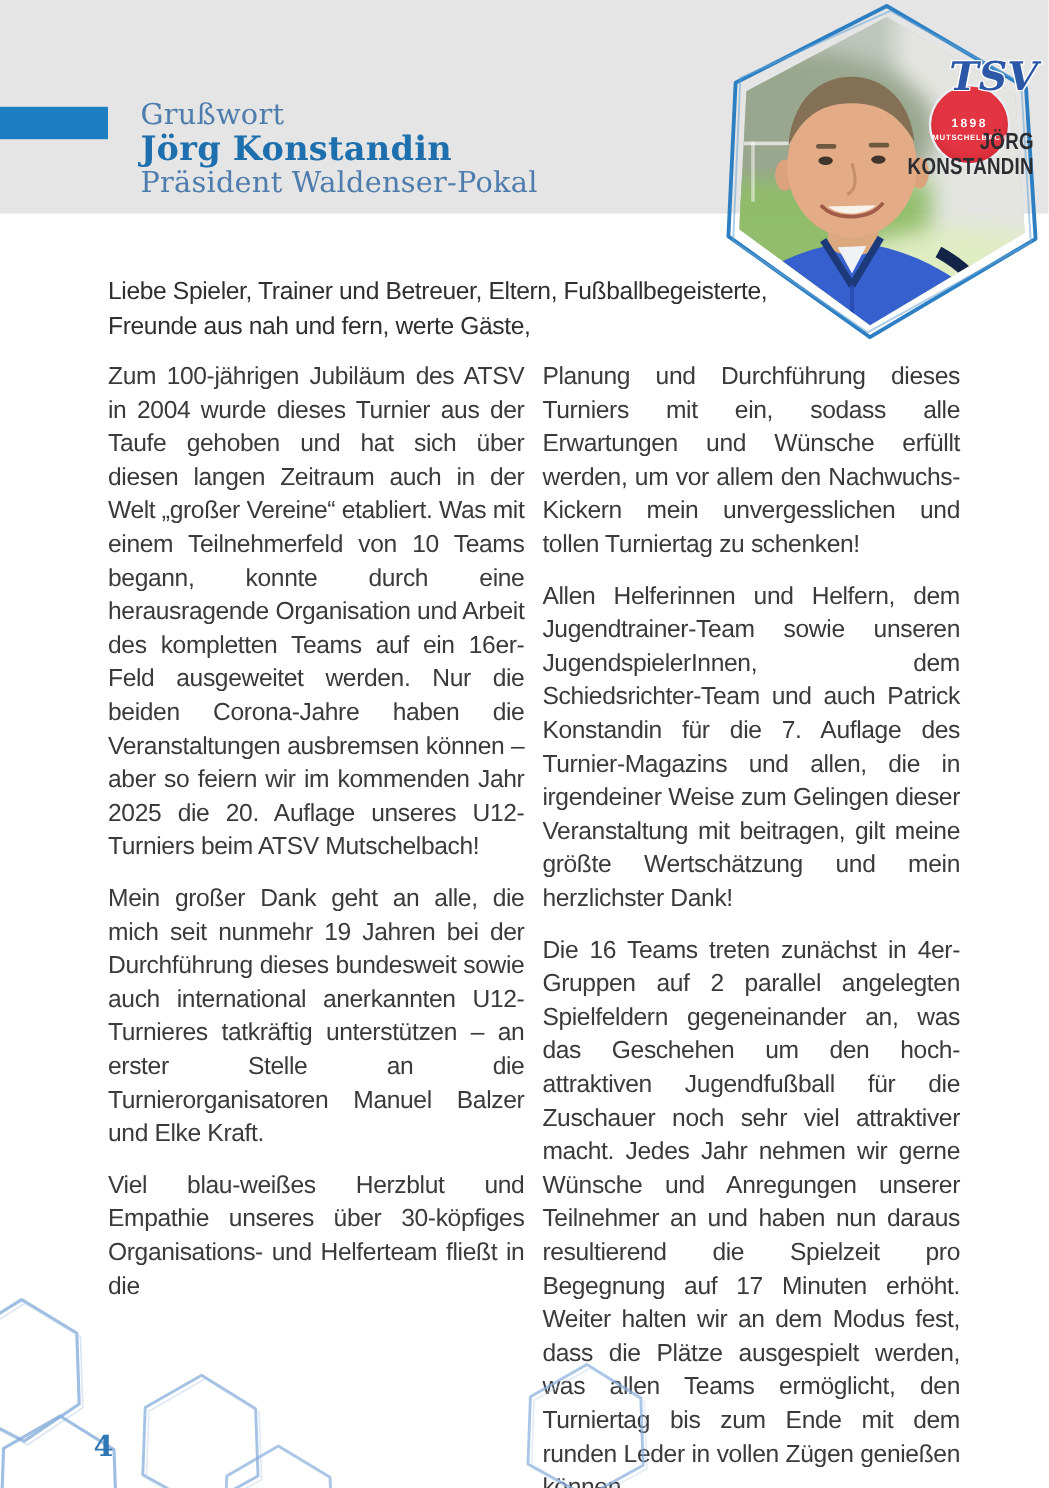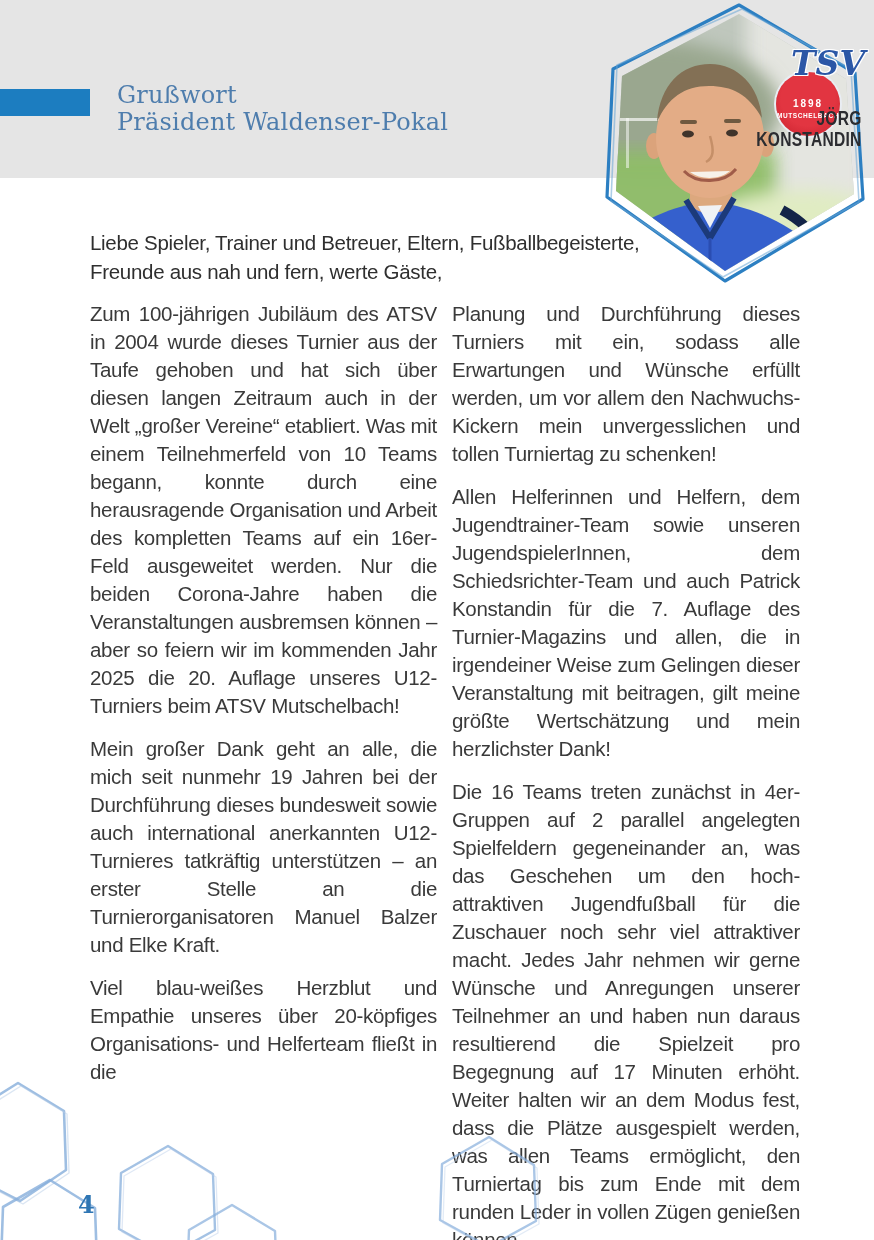--- a/index.html
+++ b/index.html
@@ -45,20 +45,21 @@
 </style>
 </head>
 <body>
 
 <div class="page">
 
   <div class="header-band">
     <div class="accent-bar"></div>
     <div class="header-text">
       <div class="kicker">Grußwort</div>
+      <div class="big-name">Jörg Konstandin</div>
       <div class="role">Präsident Waldenser-Pokal</div>
     </div>
   </div>
 
   <div class="hex-photo">
     <svg width="274" height="286" viewBox="0 0 274 286">
       <defs>
         <clipPath id="hexclip">
           <polygon points="143,14 250,79 258,194 129,271 20,191 26,76"></polygon>
         </clipPath>
@@ -113,21 +114,21 @@
       <div>JÖRG</div>
       <div>KONSTANDIN</div>
     </div>
   </div>
 
   <p class="intro">Liebe Spieler, Trainer und Betreuer, Eltern, Fußballbegeisterte, Freunde aus nah und fern, werte Gäste,</p>
 
   <div class="col col-left">
     <p>Zum 100-jährigen Jubiläum des ATSV in 2004 wurde dieses Turnier aus der Taufe gehoben und hat sich über diesen langen Zeitraum auch in der Welt „großer Vereine“ etabliert. Was mit einem Teilnehmerfeld von 10 Teams begann, konnte durch eine herausragende Organisation und Arbeit des kompletten Teams auf ein 16er-Feld ausgeweitet werden. Nur die beiden Corona-Jahre haben die Veranstaltungen ausbremsen können – aber so feiern wir im kommenden Jahr 2025 die 20. Auflage unseres U12-Turniers beim ATSV Mutschelbach!</p>
     <p>Mein großer Dank geht an alle, die mich seit nunmehr 19 Jahren bei der Durchführung dieses bundesweit sowie auch international anerkannten U12-Turnieres tatkräftig unterstützen – an erster Stelle an die Turnierorganisatoren Manuel Balzer und Elke Kraft.</p>
-    <p>Viel blau-weißes Herzblut und Empathie unseres über 20-köpfiges Organisations- und Helferteam fließt in die</p>
+    <p>Viel blau-weißes Herzblut und Empathie unseres über 30-köpfiges Organisations- und Helferteam fließt in die</p>
   </div>
   <div class="col col-right">
     <p>Planung und Durchführung dieses Turniers mit ein, sodass alle Erwartungen und Wünsche erfüllt werden, um vor allem den Nachwuchs-Kickern mein unvergesslichen und tollen Turniertag zu schenken!</p>
     <p>Allen Helferinnen und Helfern, dem Jugendtrainer-Team sowie unseren JugendspielerInnen, dem Schiedsrichter-Team und auch Patrick Konstandin für die 7. Auflage des Turnier-Magazins und allen, die in irgendeiner Weise zum Gelingen dieser Veranstaltung mit beitragen, gilt meine größte Wertschätzung und mein herzlichster Dank!</p>
     <p>Die 16 Teams treten zunächst in 4er-Gruppen auf 2 parallel angelegten Spielfeldern gegeneinander an, was das Geschehen um den hoch-attraktiven Jugendfußball für die Zuschauer noch sehr viel attraktiver macht. Jedes Jahr nehmen wir gerne Wünsche und Anregungen unserer Teilnehmer an und haben nun daraus resultierend die Spielzeit pro Begegnung auf 17 Minuten erhöht. Weiter halten wir an dem Modus fest, dass die Plätze ausgespielt werden, was allen Teams ermöglicht, den Turniertag bis zum Ende mit dem runden Leder in vollen Zügen genießen können.</p>
   </div>
 
   <svg class="deco-hex" width="600" height="165" viewBox="0 0 600 165">
     <g fill="none" stroke-linejoin="round">
       <polygon points="18,8 -33,40 -30,100 20,126 66,95 64,36" stroke="#86aedb" stroke-width="2.6" opacity=".8"></polygon>

